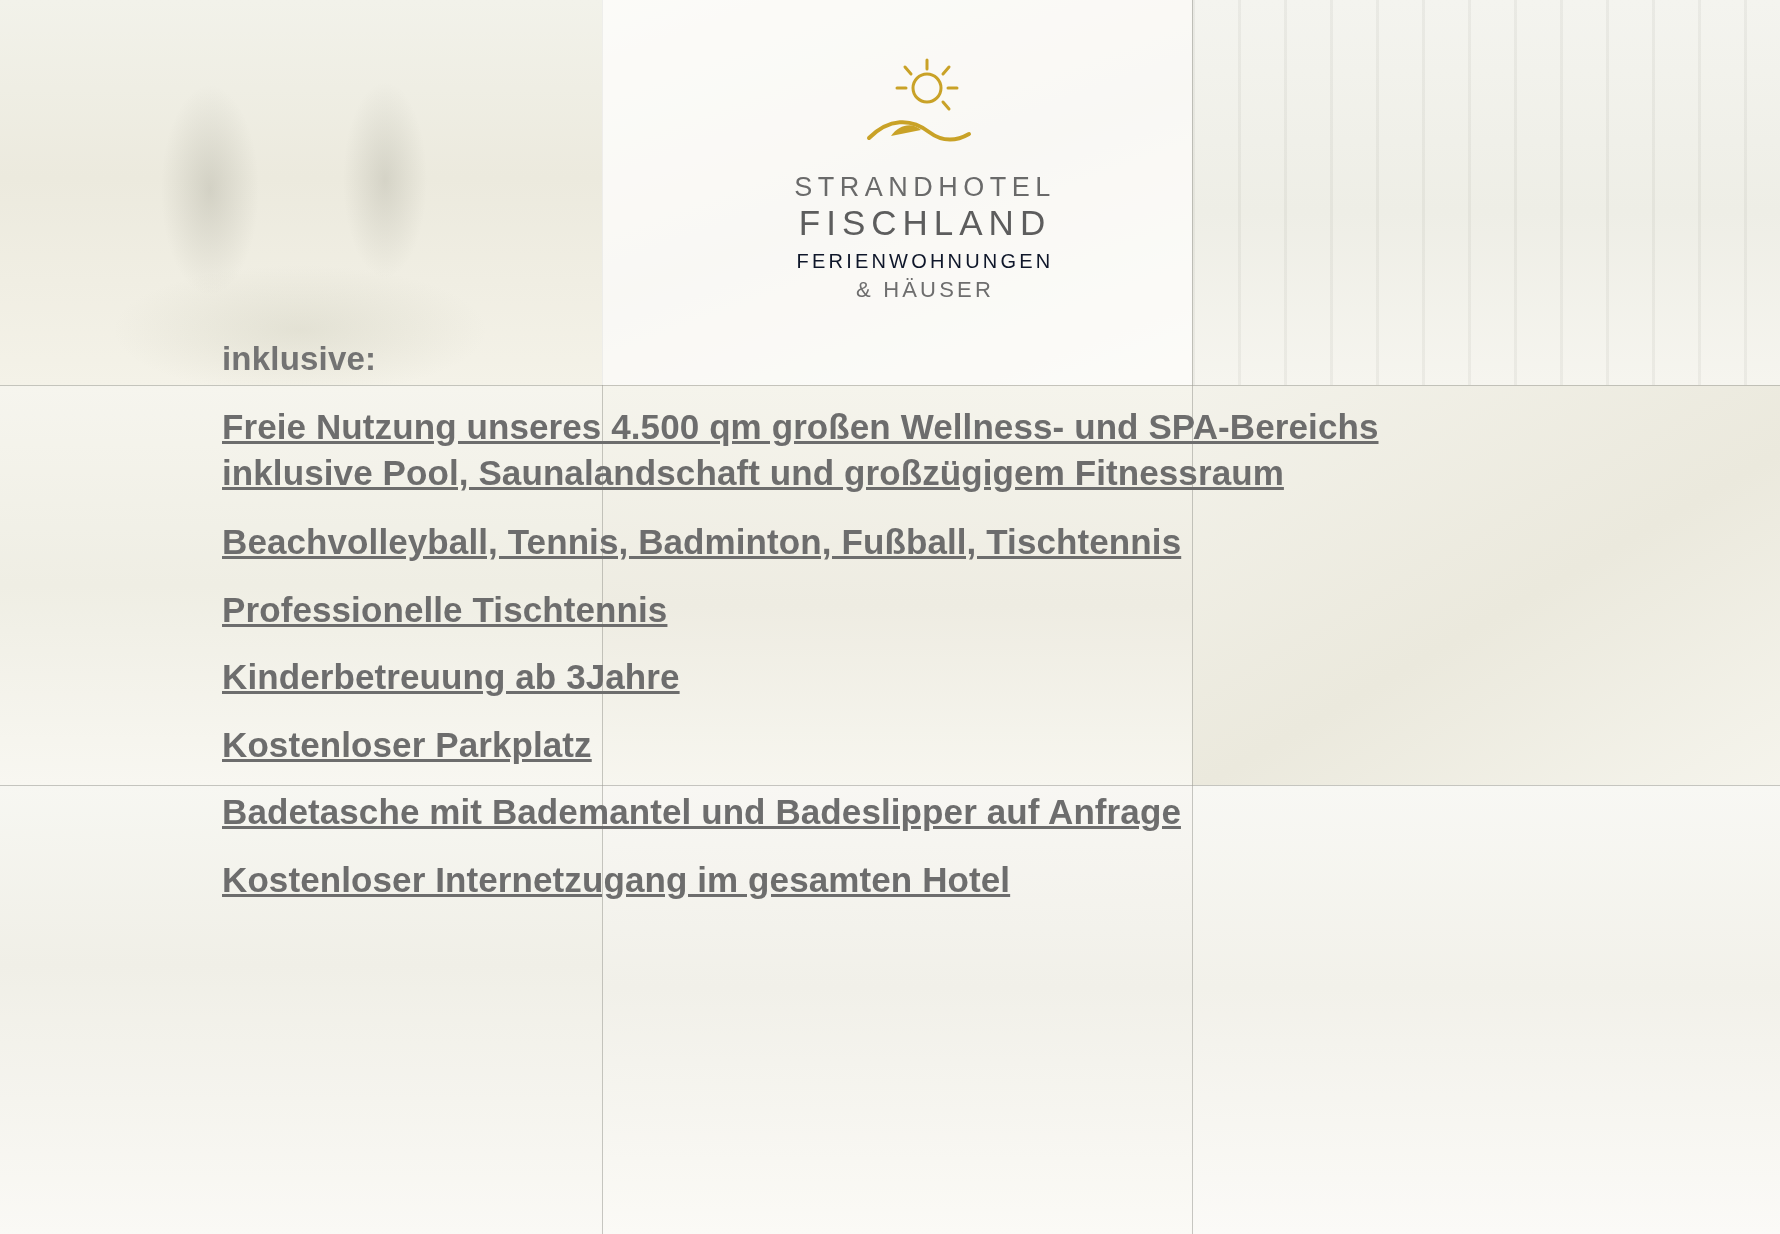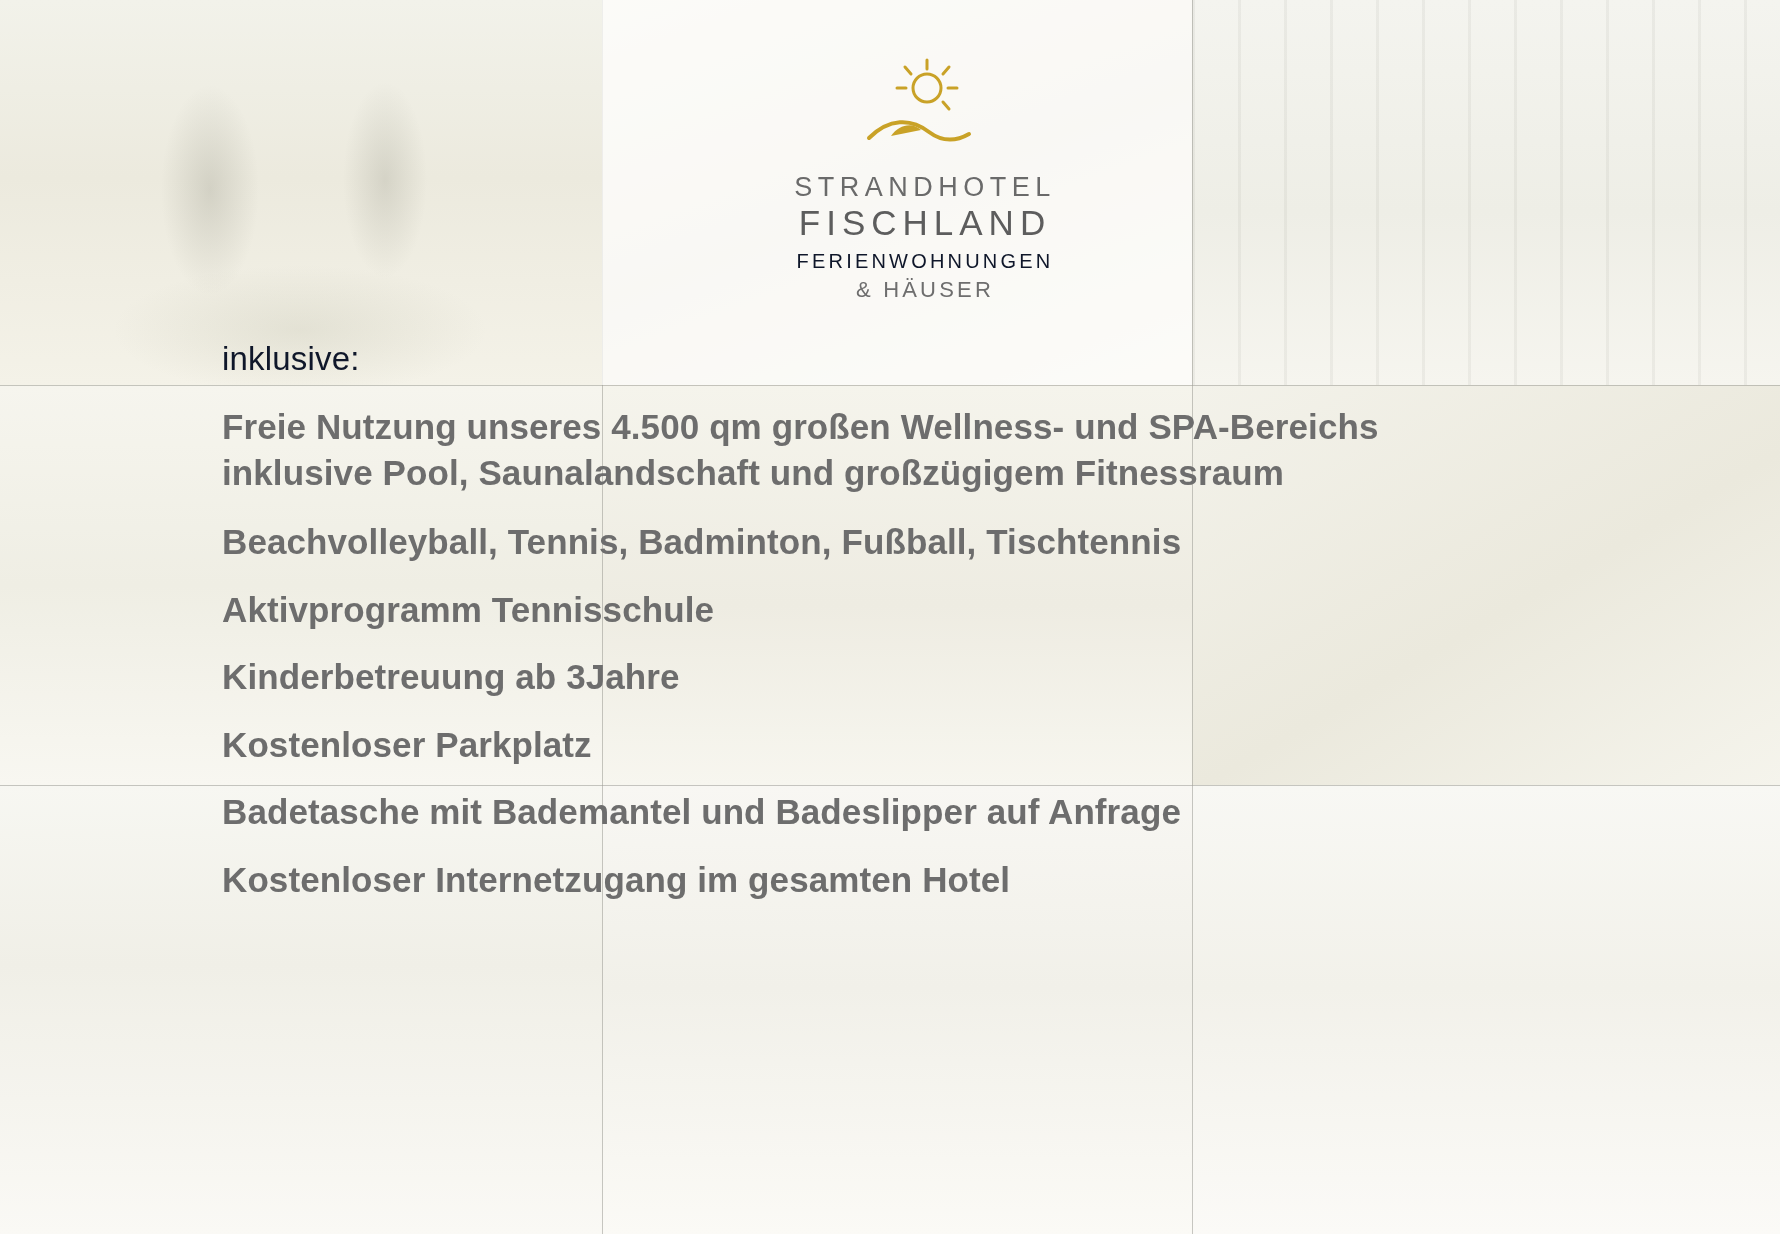--- a/index.html
+++ b/index.html
@@ -141,32 +141,33 @@
   
   .content {
     position: absolute;
     left: 222px;
     top: 340px;
     width: 1300px;
     color: #6a6a6a;
   }
   .heading {
     font-size: 33px;
-    font-weight: normal;
-    color: #0f172a;
+    font-weight: bold;
+    color: #737373;
     margin: 0 0 26px 0;
     letter-spacing: 0.2px;
   }
   .item {
     font-size: 35px;
     font-weight: bold;
     color: #6d6d6d;
     line-height: 1.30;
     margin: 0 0 22px 0;
     letter-spacing: 0.1px;
+    text-decoration: underline;
   }
   .item.multiline {
     margin-bottom: 24px;
   }
 </style>
 </head>
 <body>
 
 <div id="page">
 
@@ -211,20 +212,20 @@
     <div class="logo-name2">FISCHLAND</div>
     <div class="logo-sub1">FERIENWOHNUNGEN</div>
     <div class="logo-sub2">&amp; HÄUSER</div>
   </div>
 
   <div class="content">
     <p class="heading">inklusive:</p>
 
     <p class="item multiline">Freie Nutzung unseres 4.500 qm großen Wellness- und SPA-Bereichs inklusive Pool, Saunalandschaft und großzügigem Fitnessraum</p>
     <p class="item">Beachvolleyball, Tennis, Badminton, Fußball, Tischtennis</p>
-    <p class="item">Aktivprogramm Tennisschule</p>
+    <p class="item">Professionelle Tischtennis</p>
     <p class="item">Kinderbetreuung ab 3Jahre</p>
     <p class="item">Kostenloser Parkplatz</p>
     <p class="item">Badetasche mit Bademantel und Badeslipper auf Anfrage</p>
     <p class="item">Kostenloser Internetzugang im gesamten Hotel</p>
   </div>
 
 </div>
 
 </body></html>

